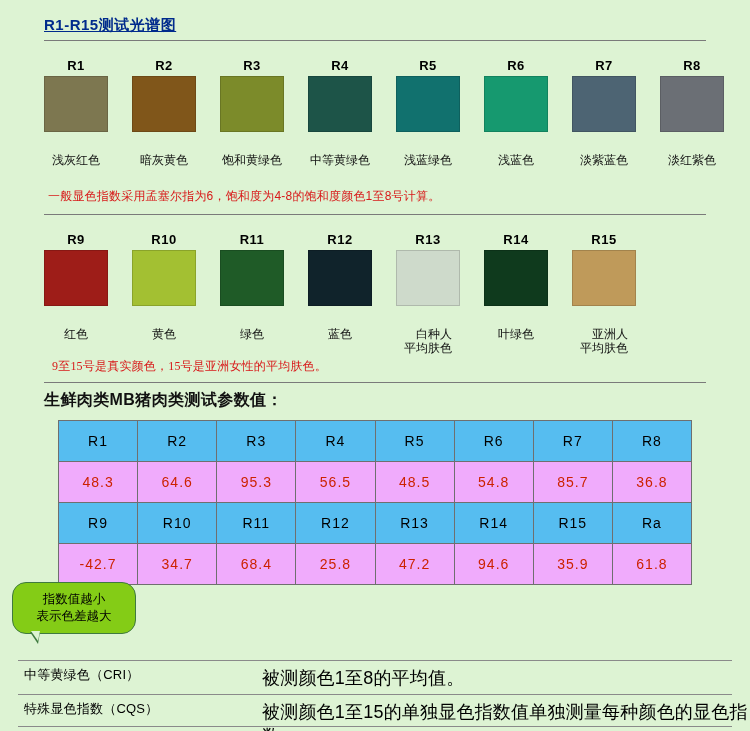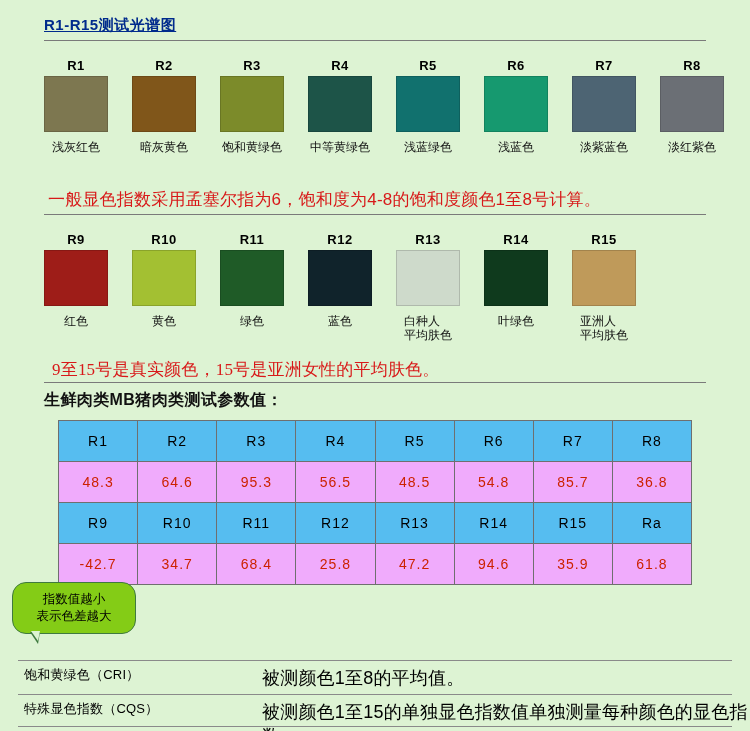--- a/index.html
+++ b/index.html
@@ -57,31 +57,31 @@
     margin-bottom: 3px;
     letter-spacing: 0.5px;
   }
   .swatch-box {
     width: 62px;
     height: 54px;
     border: 1px solid rgba(0,0,0,0.15);
   }
   .swatch-name {
     font-size: 12px;
-    margin-top: 8px;
-    text-align: left;
+    margin-top: 21px;
+    text-align: right;
     line-height: 14px;
     color: #111;
     white-space: pre-line;
   }
 
   
   .note-red {
     position: absolute;
-    font-size: 17px;
+    font-size: 12px;
     color: #d81919;
     letter-spacing: 0.2px;
   }
   .note-rule {
     position: absolute;
     height: 0;
     border-top: 1px solid #7a7a7a;
   }
 
   .section-title {
@@ -319,21 +319,21 @@
       </tbody>
   </table>
 
   <div class="callout">
     <span id="callout-text">指数值越小<br>表示色差越大</span>
   </div>
   <div class="callout-tail"></div>
   <div class="callout-tail-inner"></div>
 
   <div class="def-rule" style="top:660px;"></div>
-  <div class="def-label" style="left:24px; top:666px;">饱和黄绿色（CRI）</div>
+  <div class="def-label" style="left:24px; top:666px;">中等黄绿色（CRI）</div>
   <div class="def-text" style="left:262px; top:666px;">被测颜色1至8的平均值。</div>
 
   <div class="def-rule" style="top:694px;"></div>
   <div class="def-label" style="left:24px; top:700px;">特殊显色指数（CQS）</div>
   <div class="def-text" style="left:262px; top:700px;">被测颜色1至15的单独显色指数值单独测量每种颜色的显色指数</div>
 
   <div class="def-rule" style="top:726px;"></div>
 
 </div>
 

